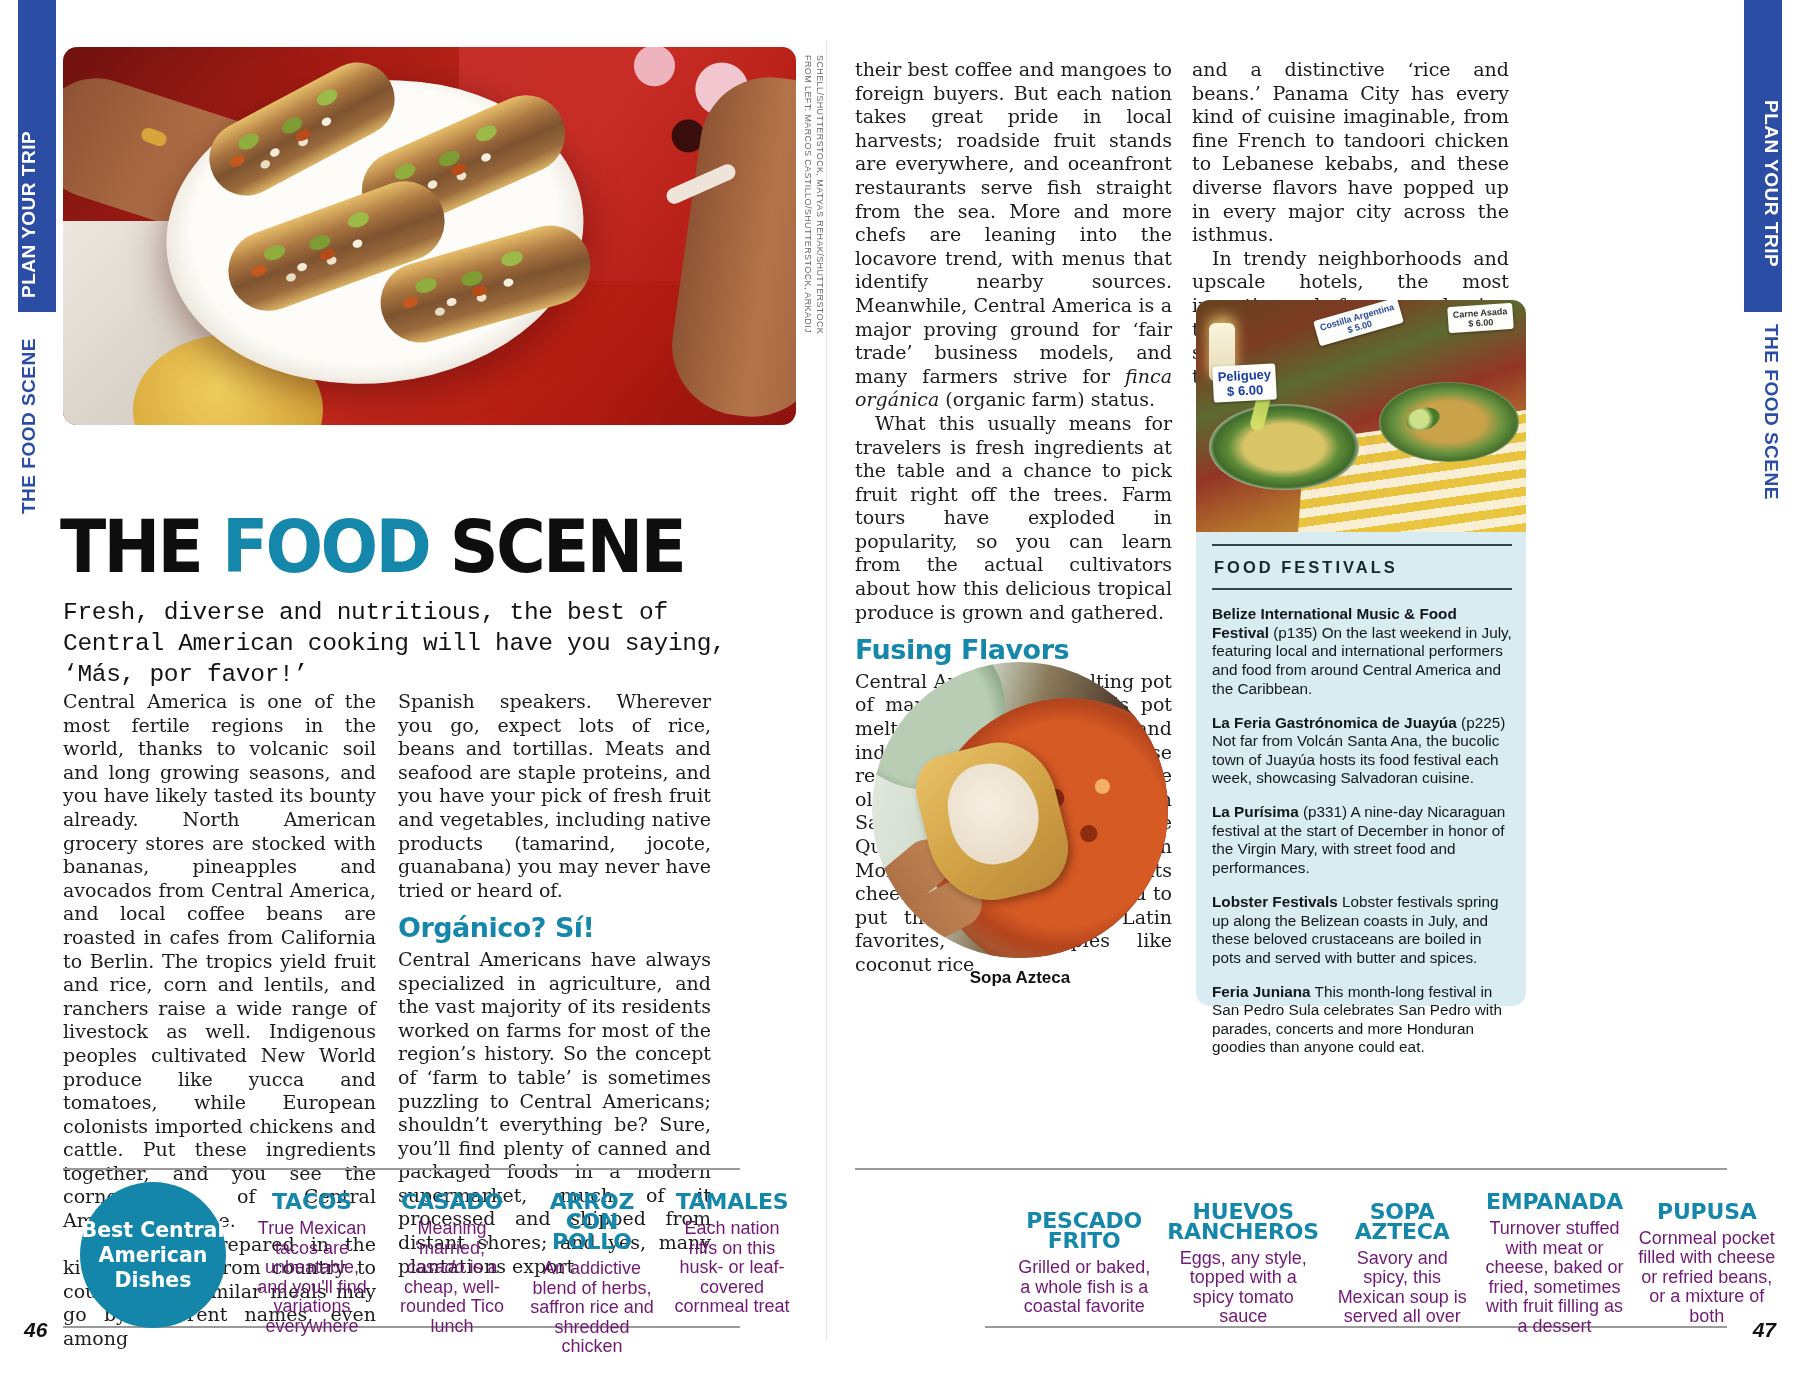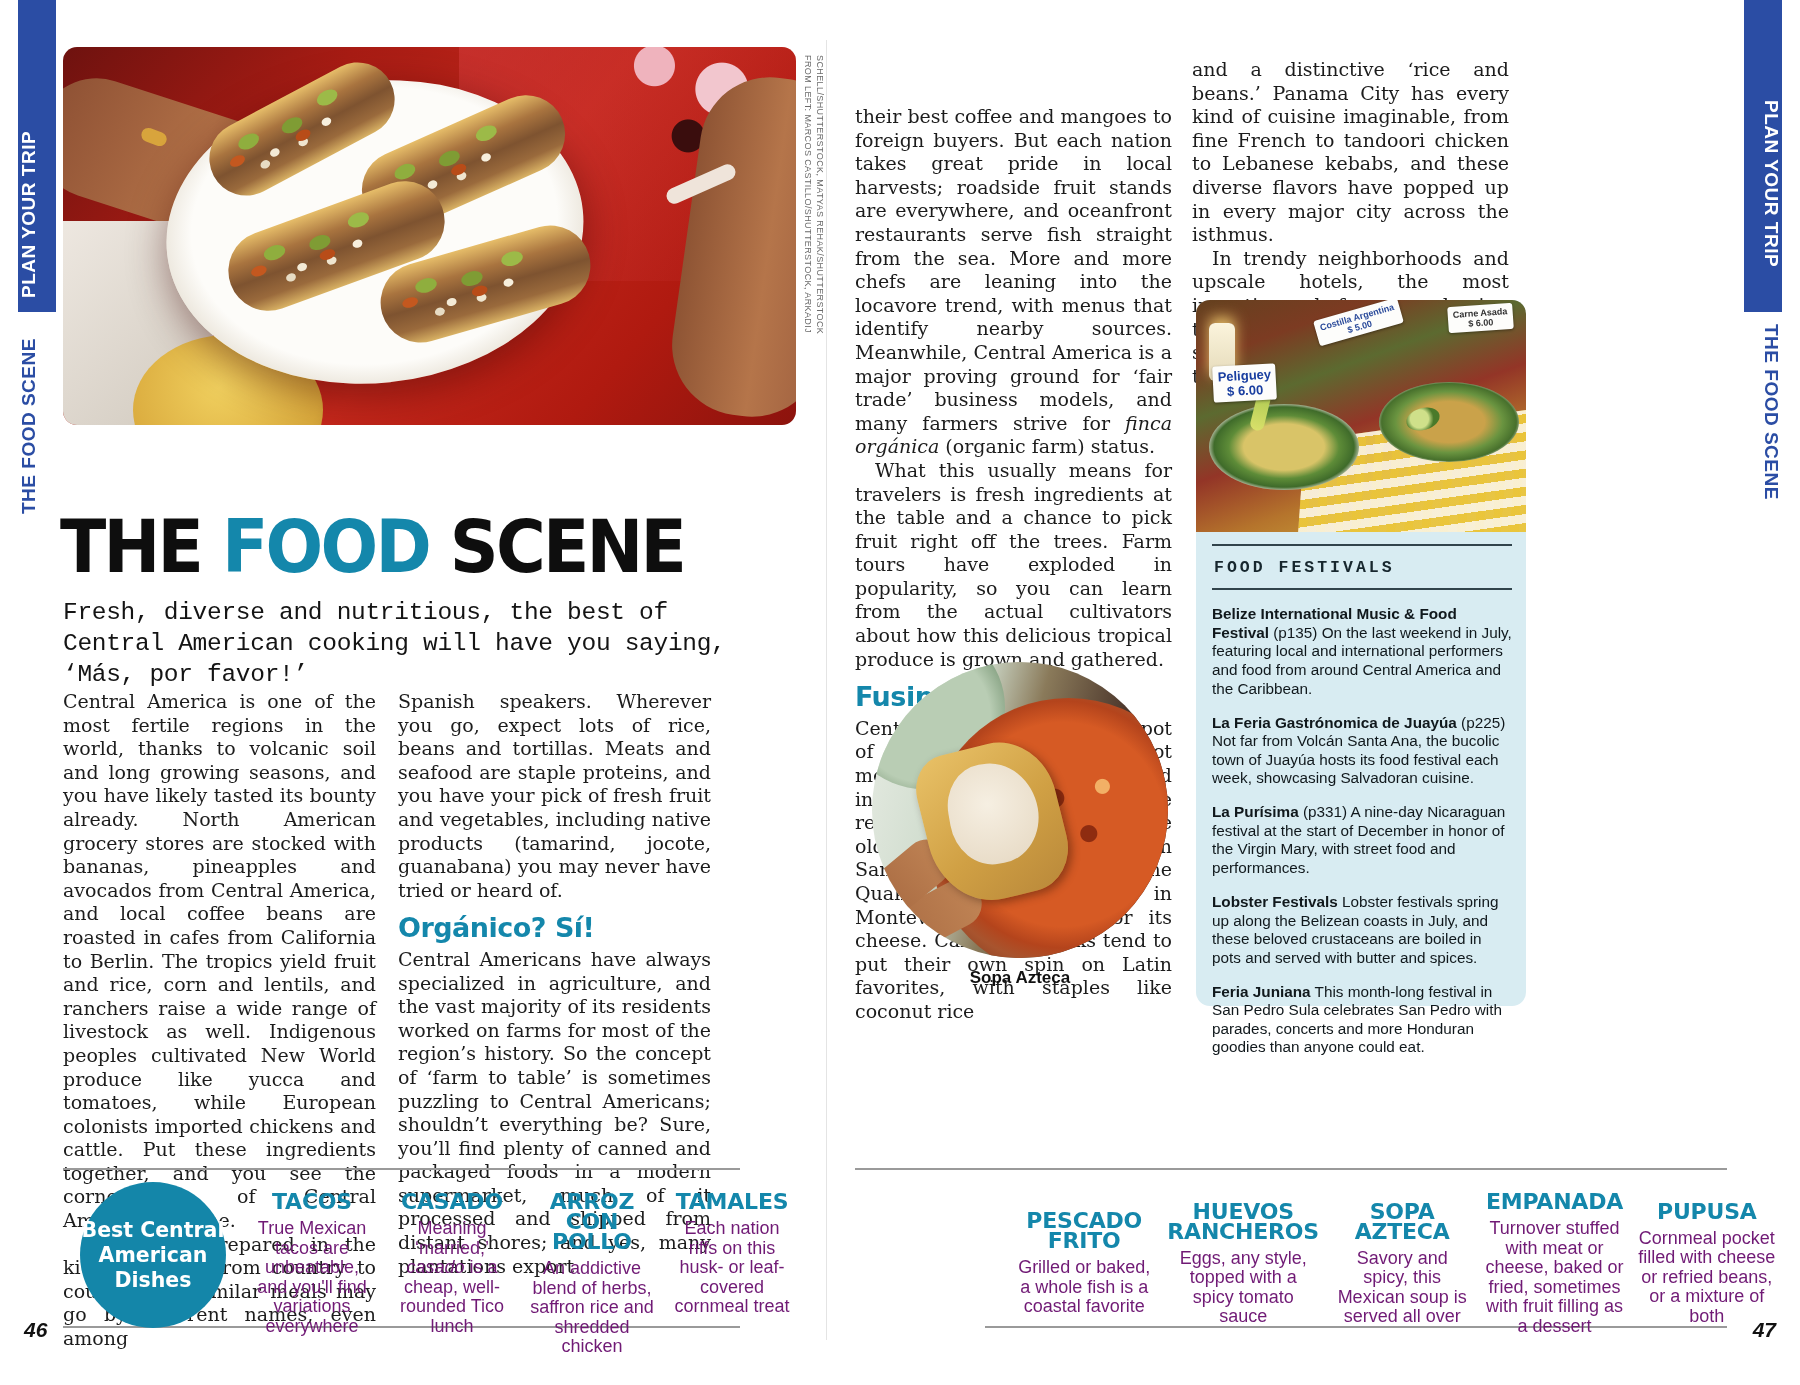--- a/index.html
+++ b/index.html
@@ -60,21 +60,21 @@
   .title .teal{color:#1487ab;}
   .intro{position:absolute;left:63px;top:597px;width:680px;font-size:24.5px;line-height:31px;color:#141414;
      font-family:Liberation Mono, monospace;letter-spacing:-.3px;}
   
   .col{position:absolute;font-family:"DejaVu Serif",serif;font-size:19px;line-height:23.6px;
        text-align:justify;color:#1c1c1c;}
   .col p{margin:0;}
   .col p.indent{text-indent:20px;}
   .c-l1{left:63px;top:690px;width:313px;}
   .c-l2{left:398px;top:690px;width:313px;}
-  .c-r1{left:855px;top:58px;width:317px;margin-top:47px;}
+  .c-r1{left:855px;top:58px;width:317px;}
   .c-r2{left:1192px;top:58px;width:317px;}
   h3.teal-h{font-family:"DejaVu Sans",sans-serif;color:#1487ab;font-size:27px;margin:14px 0 8px 0;
      letter-spacing:-.5px;font-weight:bold;text-align:left;text-indent:0;}
   
   .sopa{position:absolute;left:872px;top:662px;width:296px;height:296px;border-radius:50%;overflow:hidden;
      background:linear-gradient(105deg,#e8ece4 0%,#cfdccd 30%,#8a7a5a 48%,#4a342a 72%,#2e2019 100%);}
   .sopa .greenbowl{position:absolute;left:-10%;top:-12%;width:55%;height:55%;border-radius:50%;
      background:radial-gradient(circle at 50% 55%,#b9cdb4 0 55%,#8fa98b 70%,#7a9a78);}
   .sopa .bowl{position:absolute;right:-14%;top:12%;width:95%;height:95%;border-radius:50%;
      background:radial-gradient(circle at 48% 45%,#d65a24 0 48%,#b4441c 58%,#a8542e 66%,#8a3f22 78%,#6e3018);}
@@ -111,21 +111,21 @@
      background:linear-gradient(180deg,#9ec24a,#d9e06a);transform:rotate(14deg);}
   .fest-photo .candle{position:absolute;left:4%;top:10%;width:26px;height:58px;border-radius:6px;
      background:linear-gradient(180deg,#fbf4dc,#e4d9b8);box-shadow:0 -6px 14px rgba(255,220,120,.8);}
   .sign{position:absolute;background:#fdfdfb;color:#1a3fa0;font-weight:bold;text-align:center;
      border-radius:3px;box-shadow:0 1px 3px rgba(0,0,0,.4);padding:3px 5px;}
   .sign .price{display:block;}
   .s1{left:5%;top:28%;font-size:13px;transform:rotate(-3deg);}
   .s2{left:36%;top:4%;font-size:9px;transform:rotate(-16deg);color:#2a4a9a;}
   .s3{right:4%;top:2%;font-size:9px;transform:rotate(-4deg);color:#333;}
   .fest-body{position:absolute;left:16px;right:14px;top:244px;}
-  .fest-title{font-family:Liberation Mono, monospace;font-weight:bold;font-size:16.5px;letter-spacing:3px;color:#17272e;
+  .fest-title{font-family:Liberation Sans, sans-serif;font-weight:bold;font-size:16.5px;letter-spacing:3px;color:#17272e;
      border-top:2px solid #31444c;border-bottom:2px solid #31444c;padding:12px 0 11px 2px;margin-bottom:12px;}
   .fest-item{font-size:15.3px;line-height:18.6px;color:#10181c;margin-bottom:10px;}
   .fest-item b{font-weight:bold;}
   
   .rule{position:absolute;height:2px;background:#9a9a9a;}
   .badge{position:absolute;left:80px;top:1182px;width:146px;height:146px;border-radius:50%;background:#1486a9;
      color:#fff;font-weight:bold;font-size:20.5px;line-height:25px;text-align:center;
      display:flex;align-items:center;justify-content:center;font-family:"DejaVu Sans",sans-serif;}
   .dishrow{position:absolute;top:1192px;display:flex;}
   .dishrow.left{left:242px;width:560px;}

